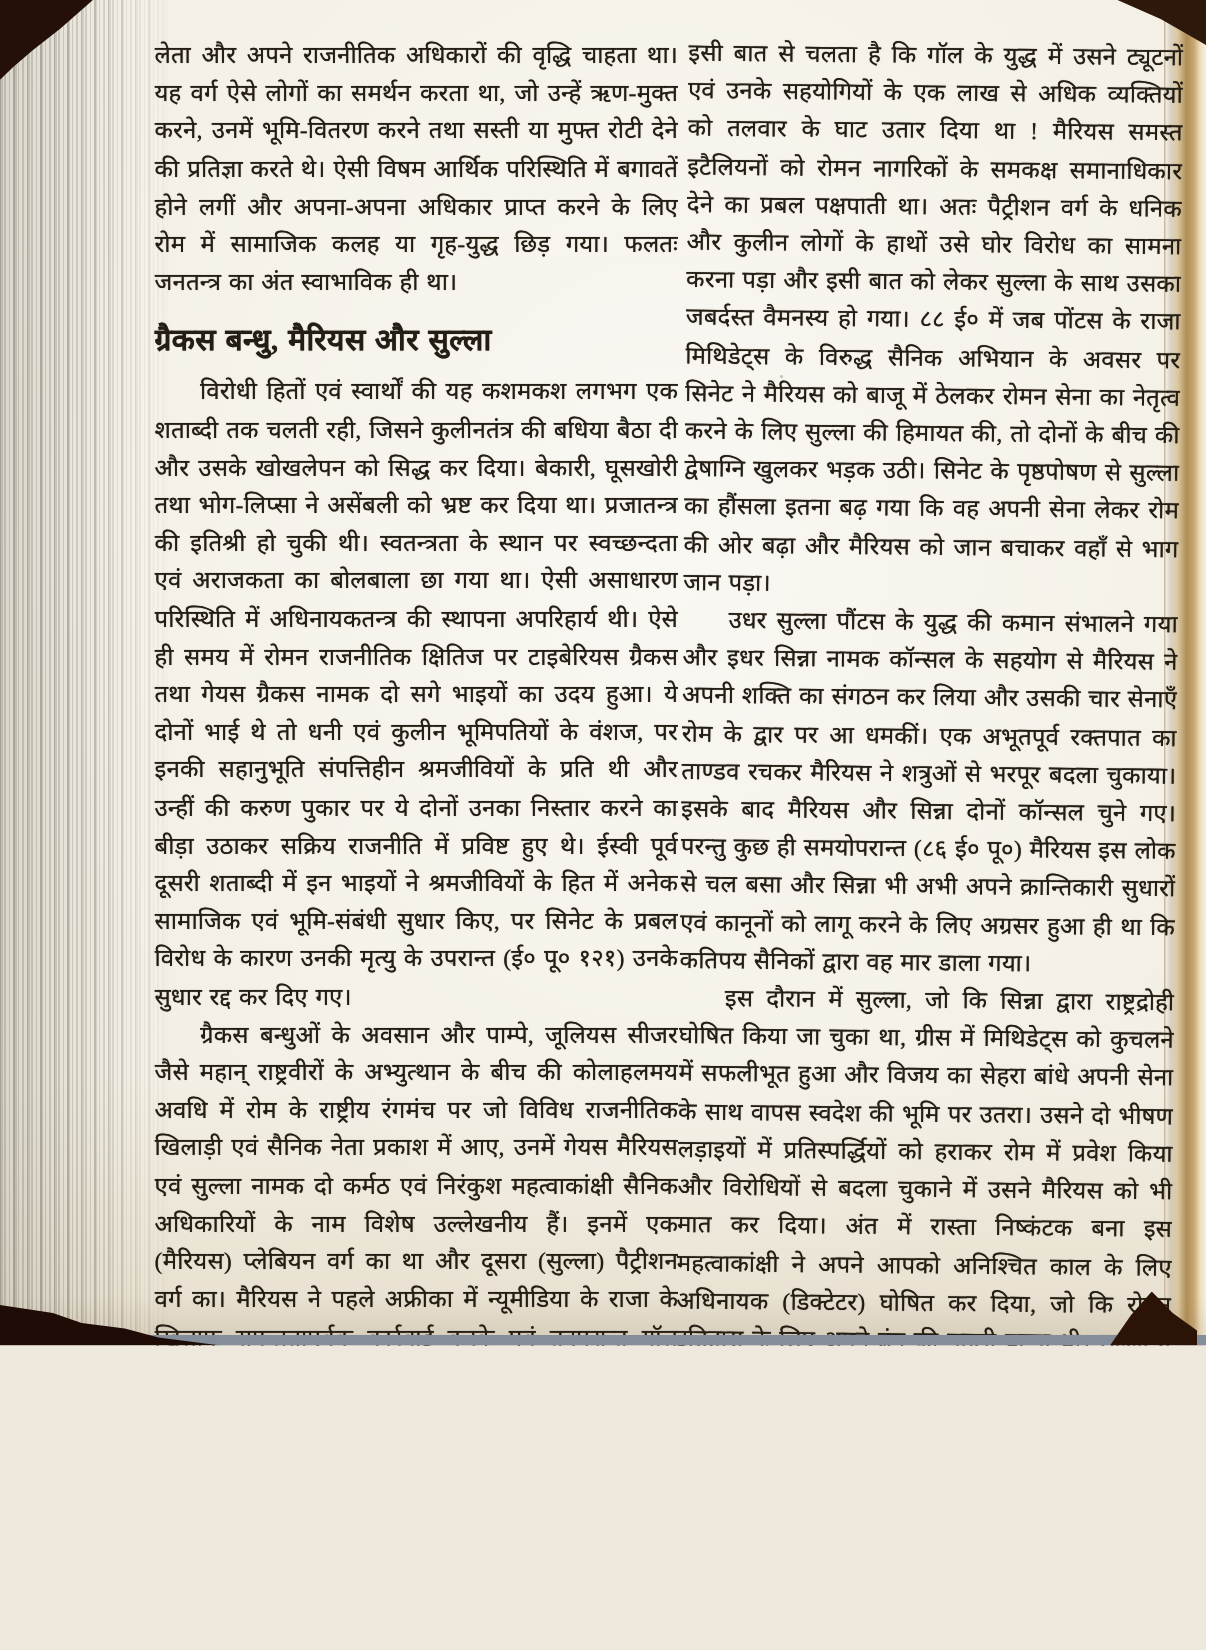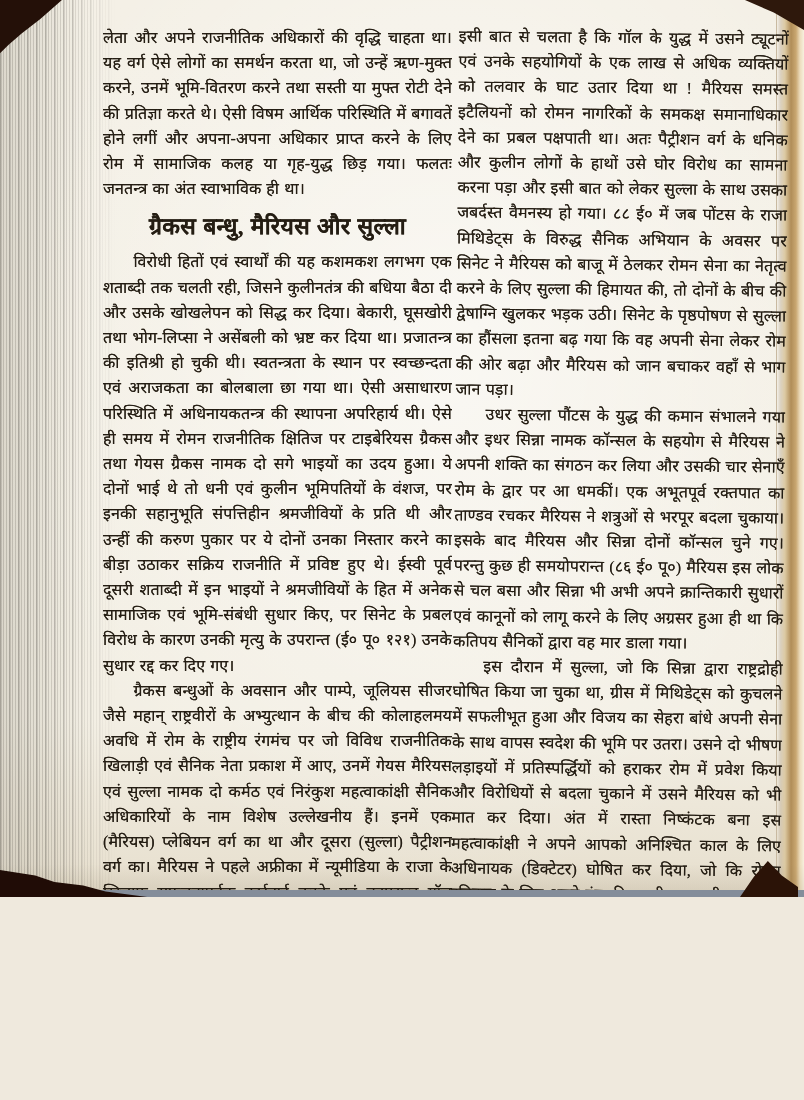--- a/index.html
+++ b/index.html
@@ -65,22 +65,22 @@
     position:absolute;top:25px;height:1014px;overflow:hidden;
     text-align:justify;
     font-size:16px;line-height:25.2px;
     letter-spacing:0.1px;word-spacing:1px;
     text-shadow:0 0 0.5px rgba(36,29,19,0.8);
     z-index:2;
   }
   .col p{margin:0;}
   .col p.ind{text-indent:1.9em;}
   .col h2{
-    margin:13px 0 9px 0;text-align:center;
-    font-size:23px;font-weight:bold;line-height:26px;
+    margin:13px 0 9px 0;
+    font-size:20px;font-weight:bold;line-height:26px;
     text-indent:0;letter-spacing:0.3px;
   }
   .col.left{left:103px;width:349px;}
   .col.right{left:459px;width:330px;transform:rotate(0.55deg);transform-origin:50% 0;}
   
   .pageno{
     position:absolute;left:119px;top:1038px;font-size:17px;z-index:3;
     letter-spacing:1px;
   }
   .running-title{

